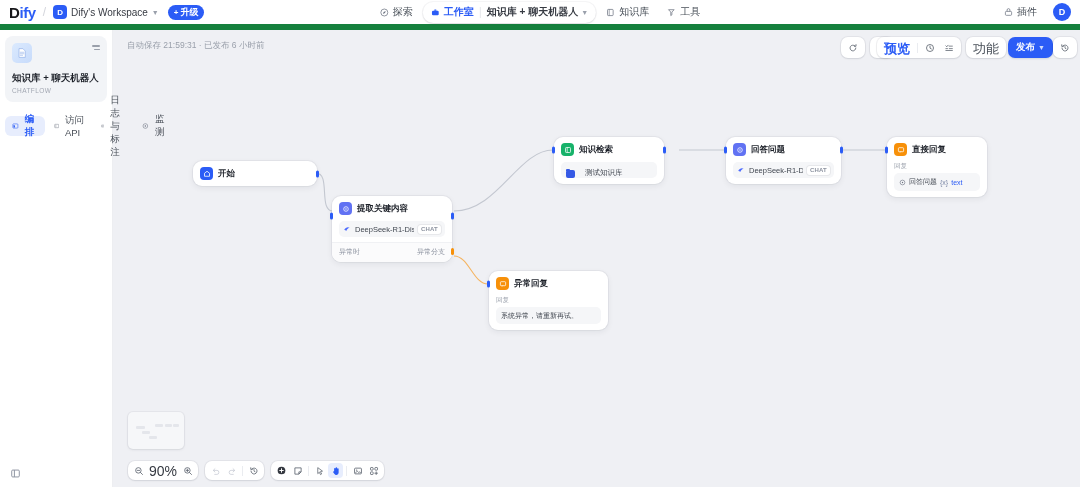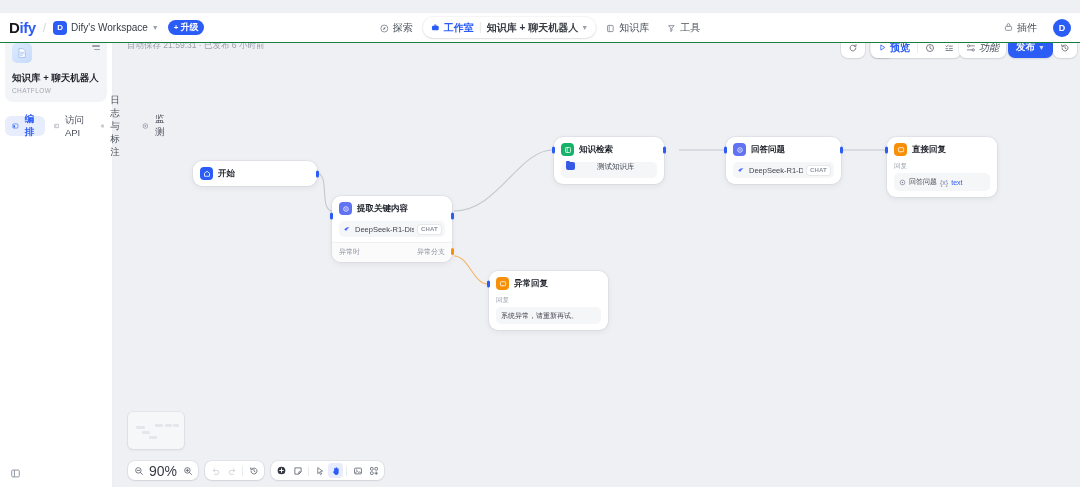--- a/index.html
+++ b/index.html
@@ -8,22 +8,22 @@
     font-family: "Liberation Sans", "DejaVu Sans", sans-serif;
     background: #eff0f4;
     overflow: hidden;
     -webkit-font-smoothing: antialiased;
   }
   .app { position: relative; width: 1080px; height: 487px; }
 
   
   .topbar {
     position: absolute; top: 0; left: 0; width: 1080px; height: 30px;
-    background: #ffffff; border-bottom: 1px solid #15803d;
-    display: flex; align-items: center; z-index: 40; margin-top: 13px;
+    background: #ffffff; border-bottom: 6px solid #15803d;
+    display: flex; align-items: center; z-index: 40;
   }
   .tb-left { display: flex; align-items: center; gap: 6px; padding-left: 9px; }
   .logo { font-size: 15px; font-weight: 700; letter-spacing: -0.4px; color: #18181b; }
   .logo .i { color: #2b5cf6; }
   .logo .f { color: #2b5cf6; }
   .slash { color: #d3d5db; font-size: 12px; margin: 0 1px; }
   .ws-chip { display: flex; align-items: center; gap: 4px; }
   .ws-avatar {
     width: 14px; height: 14px; border-radius: 4px; background: #2b5cf6;
     color: #fff; font-size: 8px; font-weight: 700;
@@ -34,21 +34,21 @@
   .upgrade-btn {
     display: flex; align-items: center; gap: 2px;
     background: #2b5cf6; color: #fff; border-radius: 8px;
     height: 15px; padding: 0 6px; font-size: 9px; font-weight: 600;
     margin-left: 3px;
   }
   .upgrade-btn .plus { font-size: 8px; }
 
   .tb-center {
     position: absolute; left: 50%; transform: translateX(-50%);
-    display: flex; align-items: flex-end; gap: 2px;
+    display: flex; align-items: center; gap: 2px;
   }
   .nav-item {
     display: flex; align-items: center; gap: 4px;
     height: 20px; padding: 0 8px; border-radius: 10px;
     font-size: 10px; color: #495059; font-weight: 500;
   }
   .nav-pill {
     display: flex; align-items: center;
     background: #ffffff; border-radius: 11px; height: 21px;
     box-shadow: 0 1px 2px rgba(16,24,40,0.10), 0 0 0 1px rgba(16,24,40,0.04);
@@ -113,26 +113,26 @@
   }
   .toolgroup {
     position: absolute; top: 37px; display: flex; align-items: center;
     background: #ffffff; border-radius: 7px; height: 21px;
     box-shadow: 0 1px 2px rgba(16,24,40,0.08), 0 0 0 1px rgba(16,24,40,0.05);
     padding: 0 3px; gap: 1px; z-index: 20;
   }
   .tg-a { right: 215px; }
   .tg-b { right: 186px; }
   .tg-c { right: 119px; }
-  .tg-d { right: 74px; font-style: italic; }
+  .tg-d { right: 74px; }
   .tg-f { right: 3px; }
   .tool-btn {
     display: flex; align-items: center; justify-content: center; gap: 3px;
     height: 16px; min-width: 16px; padding: 0 4px; border-radius: 5px;
-    font-size: 10px; color: #495059; font-weight: 500;
+    font-size: 13px; color: #495059; font-weight: 500; flex-direction: column;
   }
   .tool-btn.accent { color: #2b5cf6; font-weight: 600; }
   .tool-sep { width: 1px; height: 10px; background: #eaecf0; margin: 0 2px; }
   .publish-btn {
     position: absolute; top: 37px; right: 27px; z-index: 20;
     display: flex; align-items: center; gap: 3px;
     background: #2b5cf6; color: #fff; border-radius: 7px;
     height: 21px; padding: 0 8px; font-size: 9.5px; font-weight: 600;
     box-shadow: 0 1px 2px rgba(16,24,40,0.12);
   }
@@ -165,21 +165,21 @@
     display: flex; align-items: center; gap: 4px;
     background: #f5f6f8; border-radius: 5px; height: 16px; padding: 0 4px;
   }
   .model-name { font-size: 7.5px; color: #414750; font-weight: 500; flex: 1; overflow: hidden; white-space: nowrap; }
   .chat-tag {
     font-size: 6px; color: #8d93a0; background: #ffffff; border-radius: 3px;
     padding: 1.5px 3px; font-weight: 600; letter-spacing: .2px;
     box-shadow: 0 0 0 1px rgba(16,24,40,0.06);
   }
   .kb-row {
-    display: flex; align-items: flex-start; gap: 22px;
+    display: flex; align-items: flex-end; gap: 10px;
     background: #f5f6f8; border-radius: 5px; height: 16px; padding: 0 5px;
   }
   .kb-ico { width: 9px; height: 8px; border-radius: 2px; background: #3559e5; position: relative; flex: 0 0 auto; }
   .kb-ico:after { content:''; position:absolute; left:0; top:-1.5px; width:4px; height:2px; background:#3559e5; border-radius:1px 1px 0 0; }
   .kb-name { font-size: 7.5px; color: #414750; font-weight: 500; }
 
   .node-foot {
     display: flex; align-items: center; justify-content: space-between;
     margin: 5px -7px -6px -7px; padding: 4px 7px 5px 7px;
     border-top: 1px solid #f0f1f4; background: #fbfbfc; border-radius: 0 0 9px 9px;
@@ -515,21 +515,21 @@
               <path d="M2.5 9.5 C5 4.5 10 3 13.5 5.5 C10.5 6 8 8 7 11.5 C5 11 3.5 10.6 2.5 9.5 Z" fill="#4d6bfe"></path>
             </svg>
           <span class="model-name">DeepSeek-R1-Distill-...</span>
           <span class="chat-tag">CHAT</span>
         </div>
       </div>
       <div class="handle l" style="top:13px"></div>
       <div class="handle r" style="top:13px"></div>
     </div>
 
-    <div class="node" style="left:774px; top:107px; width:110px;">
+    <div class="node" style="left:774px; top:107px; width:100px;">
       <div class="node-head">
         <div class="node-ico ico-orange">
           <svg width="8" height="8" viewBox="0 0 16 16">
               <rect x="2.8" y="3.4" width="10.4" height="8" rx="1.6" fill="none" stroke="#fff" stroke-width="1.5"></rect>
               <path d="M5.6 11.4 L5.6 13.6 L8 11.4" fill="#fff"></path>
             </svg>
         </div>
         <span class="node-title">直接回复</span>
       </div>
       <div class="node-body">

